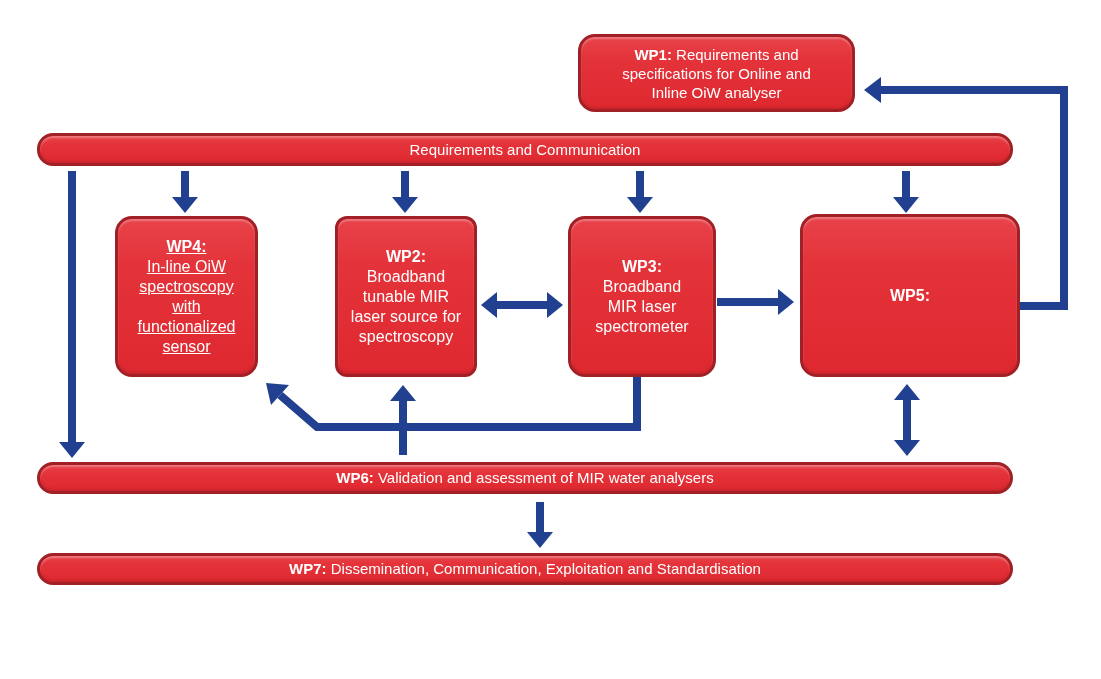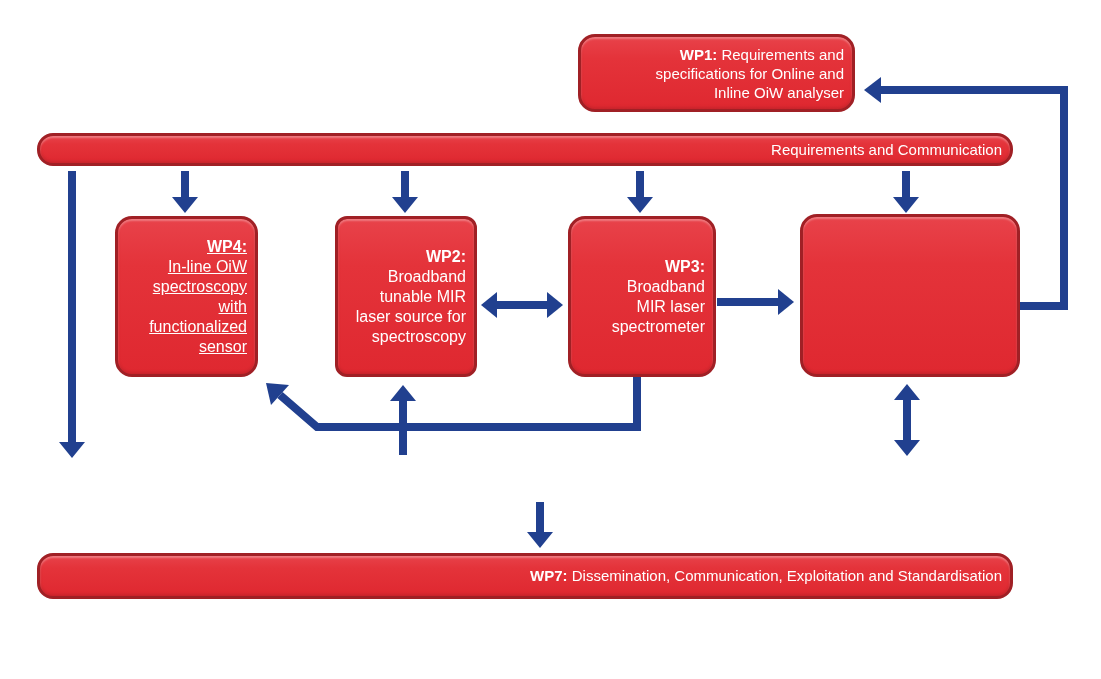--- a/index.html
+++ b/index.html
@@ -8,21 +8,21 @@
   .canvas {
     position:relative; width:1101px; height:679px; background:#ffffff; overflow:hidden;
   }
   .arrow-layer { position:absolute; left:0; top:0; width:1101px; height:679px; }
   .node {
     position:absolute;
     background:linear-gradient(180deg,#e8424a 0%, #e4333a 30%, #df2830 100%);
     border:3px solid #a02025;
     color:#ffffff;
     display:flex; align-items:center; justify-content:center;
-    text-align:right;
+    text-align:center;
     box-shadow: inset 0 2px 2px rgba(255,255,255,0.30), inset 0 -2px 3px rgba(0,0,0,0.10);
   }
   .box  { border-radius:17px; }
   .bar  { border-radius:16px; font-size:15px; line-height:18px; }
   .inner { width:100%; padding:2px 8px; }
   .wp-prefix { font-weight:bold; }
   .box .wp-prefix { display:block; }
   .bar .wp-prefix, .inline-prefix .wp-prefix { display:inline; }
   .node-text { white-space:pre-line; }
   .mid { font-size:16px; line-height:20px; }
@@ -137,25 +137,32 @@
     <div class="inner">
       <span class="wp-prefix">WP3:</span>
       <span class="node-text">Broadband
 MIR laser
 spectrometer</span>
     </div>
   </div>
 
   <div class="node box mid" style="left:800px; top:214px; width:220px; height:163px;">
     <div class="inner">
+      <span class="wp-prefix">WP5:</span>
     </div>
   </div>
 
+  <div class="node bar" style="left:37px; top:462px; width:976px; height:32px;">
+    <div class="inner">
+      <span class="wp-prefix">WP6:</span>
+      <span class="node-text">Validation and assessment of MIR water analysers</span>
+    </div>
+  </div>
 
-  <div class="node bar" style="left:37px; top:553px; width:976px; height:46px;">
+  <div class="node bar" style="left:37px; top:553px; width:976px; height:32px;">
     <div class="inner">
       <span class="wp-prefix">WP7:</span>
       <span class="node-text">Dissemination, Communication, Exploitation and Standardisation</span>
     </div>
   </div>
 
 
 </div>
 
 </body></html>

